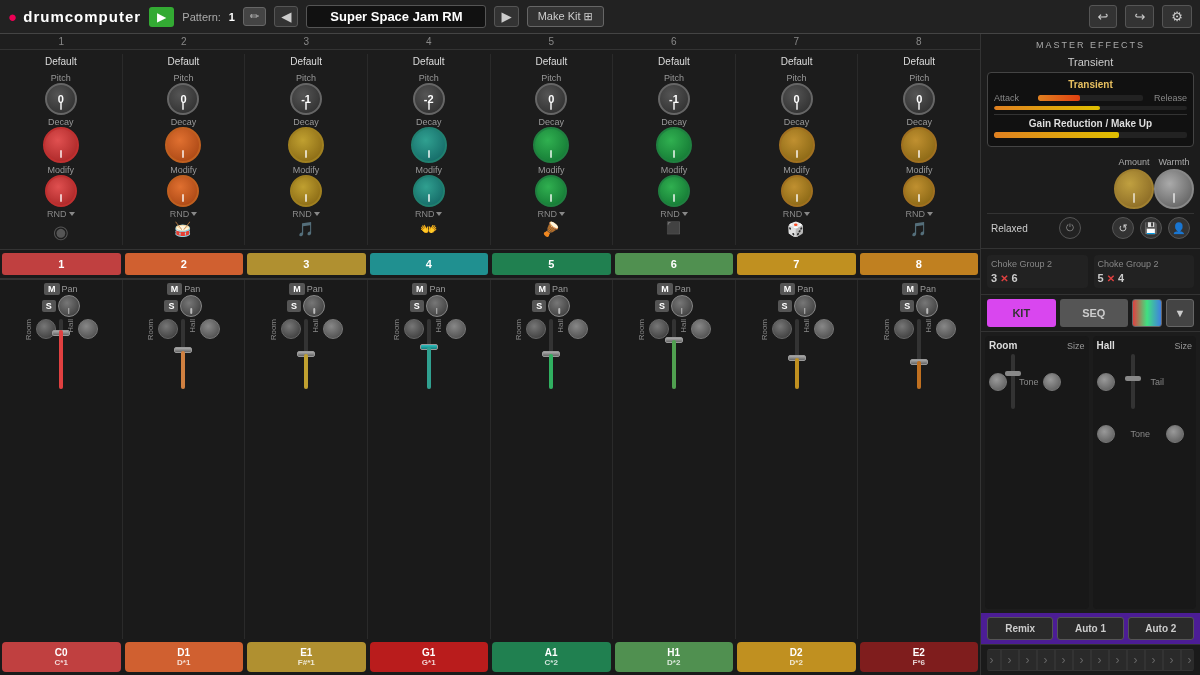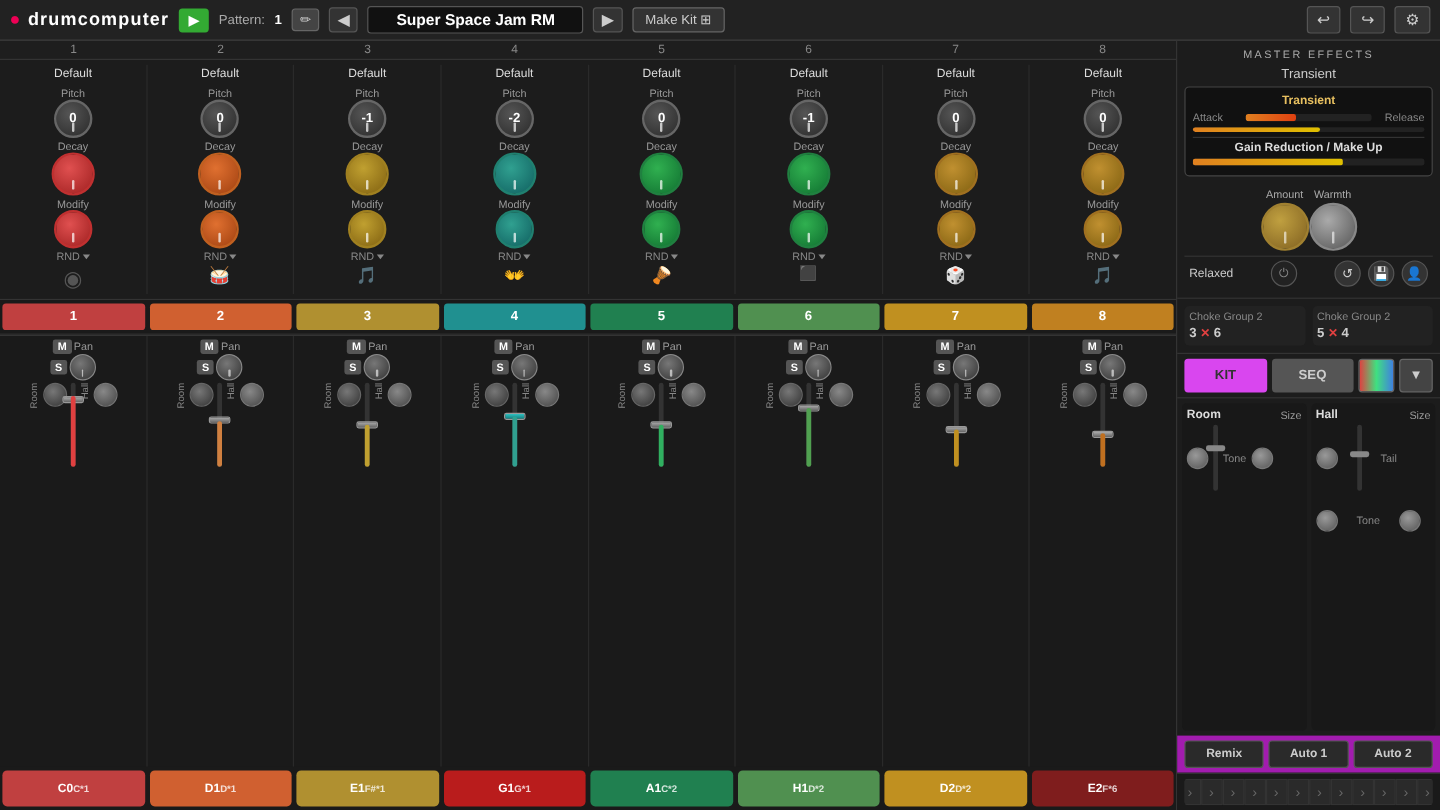--- a/index.html
+++ b/index.html
@@ -255,21 +255,21 @@
       display: flex;
       background: #1a1a1a;
       height: 36px;
     }
     .note-btn {
       flex: 1;
       margin: 3px 2px;
       border-radius: 4px;
       cursor: pointer;
       display: flex;
-      flex-direction: row;
+      flex-direction: column;
       align-items: center;
       justify-content: center;
       font-size: 10px;
       font-weight: bold;
       color: #fff;
       border: none;
     }
     .note-sub {
       font-size: 8px;
       opacity: 0.8;
@@ -360,21 +360,21 @@
     .fin-bar2-fill {
       height: 100%;
       background: linear-gradient(to right, #e08020, #e0c000);
       width: 65%;
       border-radius: 2px;
     }
 
     
     .knob-row {
       display: flex;
-      justify-content: center;
+      justify-content: flex-end;
       align-items: center;
       padding: 4px 0;
     }
     .knob-col {
       display: flex;
       flex-direction: column;
       align-items: center;
       gap: 2px;
     }
     .knob-gold-large {
@@ -550,21 +550,21 @@
       margin-bottom: 3px;
     }
     .rh-label { color: #ddd; font-size: 10px; font-weight: bold; }
     .rh-size-label { color: #999; font-size: 9px; }
 
     
     #remix-row {
       display: flex;
       padding: 4px 6px;
       gap: 4px;
-      background: #a21caf;
+      background: #4c1d95;
     }
     .remix-btn, .auto-btn {
       flex: 1;
       padding: 5px 2px;
       border-radius: 3px;
       cursor: pointer;
       font-size: 10px;
       font-weight: bold;
       text-align: center;
       border: 1px solid #555;

